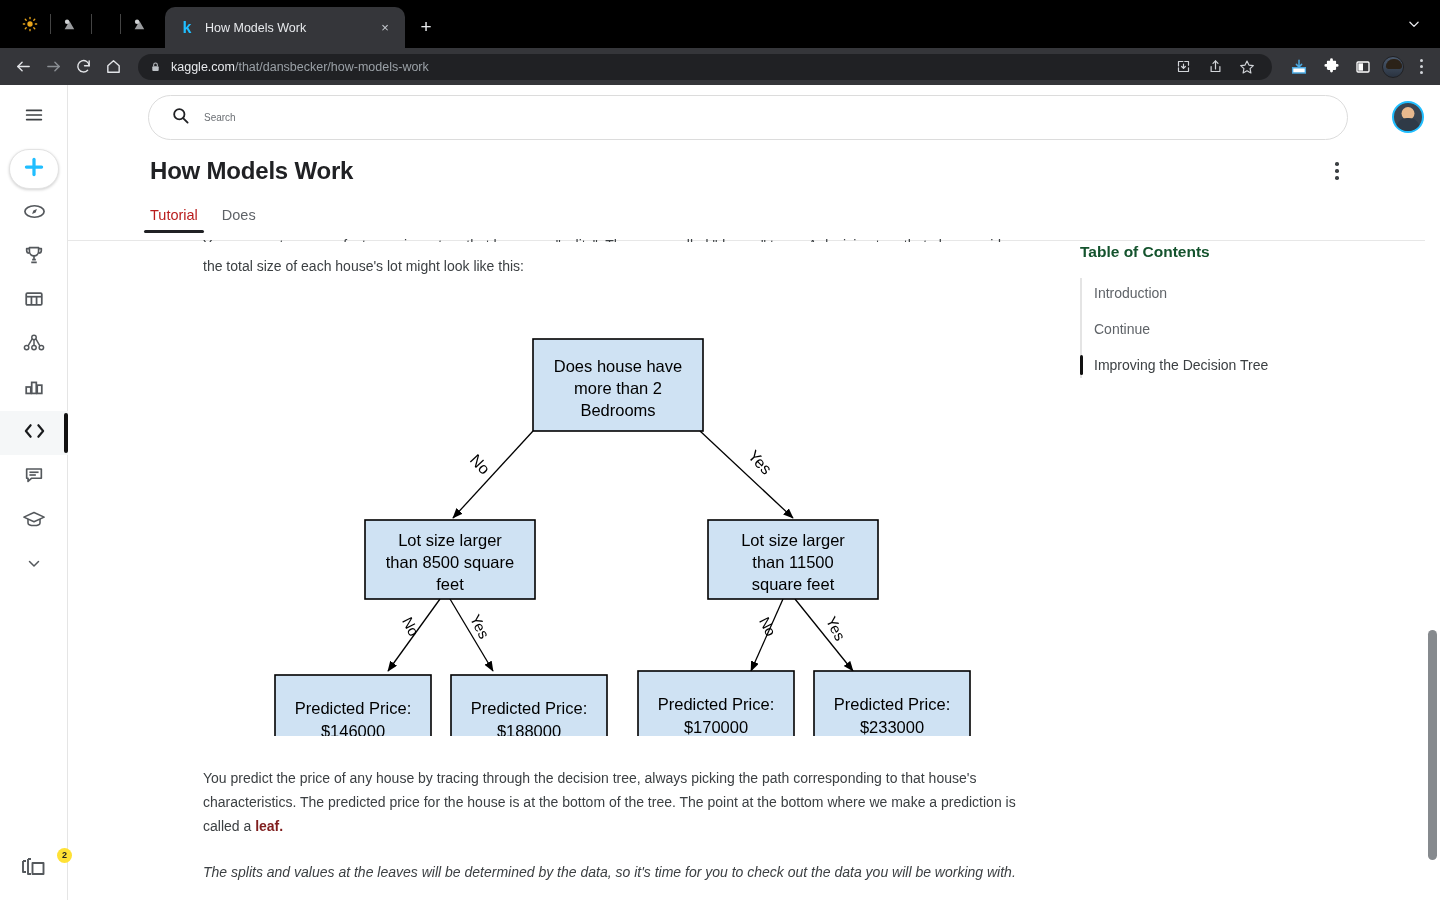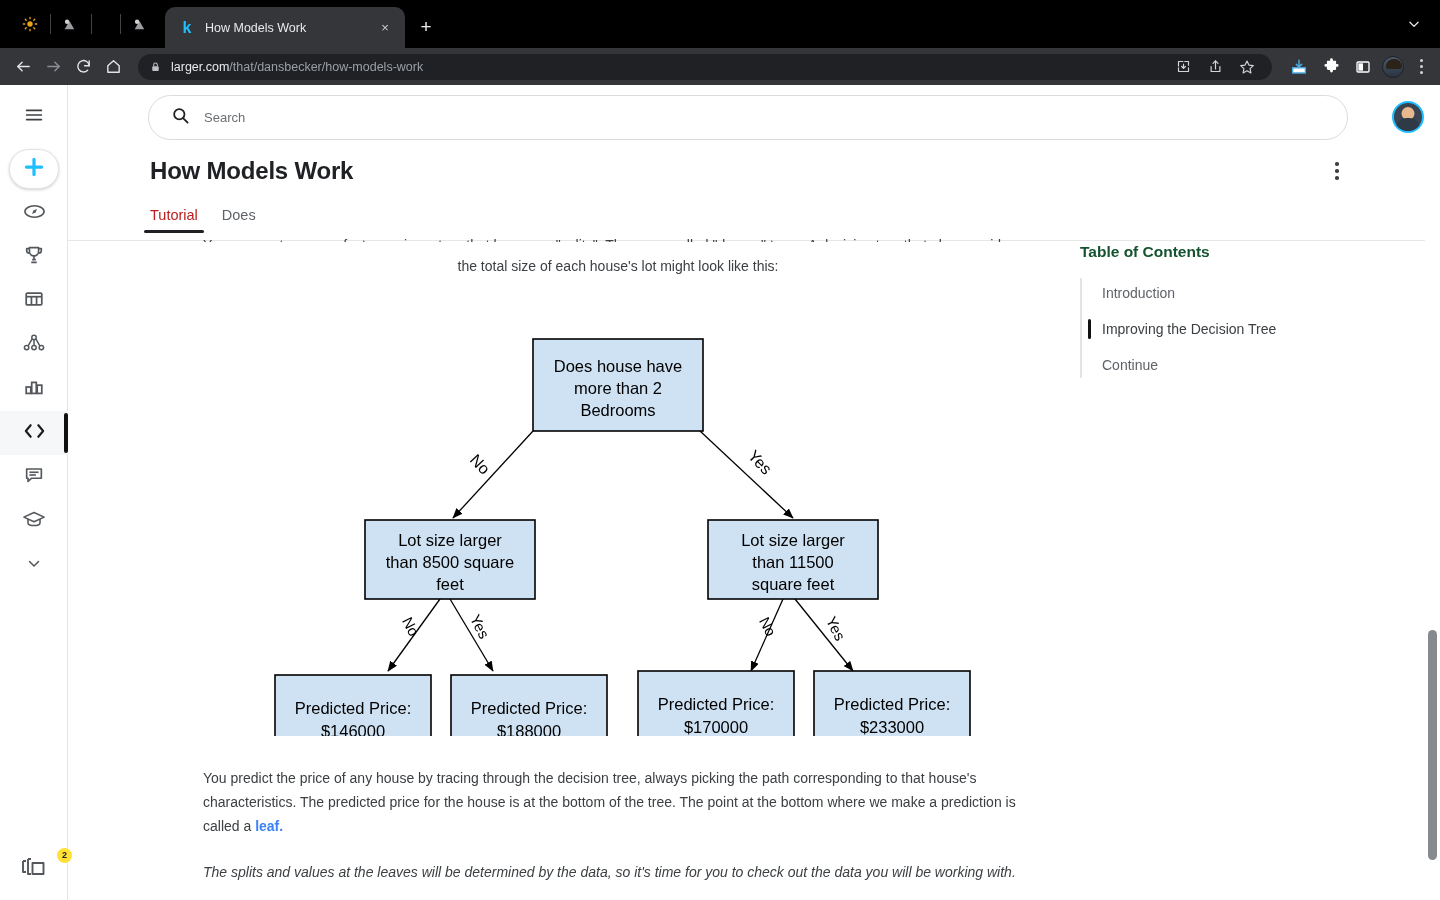--- a/index.html
+++ b/index.html
@@ -92,21 +92,21 @@
   }
 
   
   .content{ position:absolute; left:68px; top:0; width:1372px; height:815px; overflow:hidden; }
 
   .searchrow{ position:absolute; left:80px; top:10px; width:1200px; height:45px; display:flex; align-items:center; }
   .searchbox{
     width:1200px; height:45px; border:1px solid #dcdcdc; border-radius:24px; background:#fff;
     display:flex; align-items:center; gap:14px; padding:0 22px;
   }
-  .search-ph{ font-size:13px; color:#6b6f74; }
+  .search-ph{ font-size:10px; color:#6b6f74; }
 
   .hdr-avatar{
     position:absolute; left:1324px; top:16px; width:32px; height:32px; border-radius:50%;
     border:2px solid #20BEFF; overflow:hidden; background:#3a4450; position:absolute;
   }
   .hdr-avatar:before{ content:""; position:absolute; left:50%; top:4px; transform:translateX(-50%);
     width:13px; height:13px; border-radius:50%; background:#e8b98e; }
   .hdr-avatar:after{ content:""; position:absolute; left:50%; top:15px; transform:translateX(-50%);
     width:24px; height:16px; border-radius:11px 11px 0 0; background:#2f3a47; }
 
@@ -118,28 +118,28 @@
 
   .tabs{ position:absolute; left:82px; top:122px; display:flex; gap:24px; align-items:flex-end; }
   .tab-item{ font-size:14.5px; color:#5f6368; padding-bottom:10px; position:relative; }
   .tab-item.active{ color:#b91c1c; }
   .tab-item.active:after{ content:""; position:absolute; left:-6px; right:-6px; bottom:0; height:3px; background:#202124; border-radius:2px;}
   .tabs-rule{ position:absolute; left:0; top:155px; width:1372px; height:1px; background:#e7e7e7; }
 
   
   .article{ position:absolute; left:135px; top:145px; width:830px; }
   .para{ font-size:14px; line-height:24px; color:#3c4043; margin:0 0 18px 0; }
-  .para b{ font-weight:700; color:#3b82f6; }
+  .para b{ font-weight:700; color:#7f1d1d; }
   .clip-top{ position:absolute; left:135px; top:148px; width:830px; height:9px; overflow:hidden; }
   .clip-top .para{ margin:0; }
 
   
   .toc{ position:absolute; left:1012px; top:158px; width:330px; }
   .toc-title{ font-size:15.5px; font-weight:700; color:#14532d; margin-bottom:14px; }
-  .toc-list{ position:relative; padding-left:22px; }
+  .toc-list{ position:relative; padding-left:14px; }
   .toc-list:before{ content:""; position:absolute; left:0; top:3px; bottom:5px; width:2px; background:#e4e4e4; }
   .toc-item{ font-size:14px; color:#5f6368; line-height:36px; position:relative; }
   .toc-item.active{ color:#3c4043; }
   .toc-item.active:before{ content:""; position:absolute; left:-14px; top:8px; width:3px; height:20px; background:#111; border-radius:2px;}
 
   
   .diagram{ position:absolute; left:195px; top:140px; width:820px; height:440px; }
   .diagram svg{ display:block; }
 
   
@@ -216,21 +216,21 @@
     </svg>
   </div>
 
   <div class="omnibox">
     <span class="omni-lock">
       <svg width="11" height="12" viewBox="0 0 24 24" fill="none" stroke="#bdc1c6" stroke-width="2.2">
         <rect x="5" y="10.5" width="14" height="10" rx="2" fill="#bdc1c6" stroke="none"></rect>
         <path d="M8 10.5V7.5a4 4 0 0 1 8 0v3"></path>
       </svg>
     </span>
-    <span class="omni-url"><b>larger.com</b><span>/that/dansbecker/how-models-work</span></span>
+    <span class="omni-url"><b>kaggle.com</b><span>/that/dansbecker/how-models-work</span></span>
     <span class="omni-actions">
       <span class="tb-ico">
         <svg width="15" height="15" viewBox="0 0 24 24" fill="none" stroke="#d2d5d9" stroke-width="1.9" stroke-linecap="round" stroke-linejoin="round">
           <path d="M4 4h7M4 4v7"></path>
             <path d="M14 4h6v6"></path>
             <path d="M20 14v5a1 1 0 0 1-1 1H5a1 1 0 0 1-1-1v-5"></path>
             <path d="M12 8v7M9 12l3 3 3-3"></path>
         </svg>
       </span>
       <span class="tb-ico">
@@ -429,21 +429,21 @@
       <div class="tab-item active">Tutorial</div>
       <div class="tab-item">Does</div>
     </div>
     <div class="tabs-rule"></div>
 
     <div class="clip-top">
       <p class="para">You can capture more factors using a tree that has more "splits". These are called "deeper" trees. A decision tree that also considers</p>
     </div>
 
     <div class="article">
-      <p class="para" style="margin-top:24px;text-align:center;">the total size of each house's lot might look like this:</p>
+      <p class="para" style="margin-top:24px;">the total size of each house's lot might look like this:</p>
 
       <div class="diagram" style="position:relative; left:0; top:0; width:830px; height:440px; margin-top:6px;">
         <svg width="830" height="440" viewBox="0 0 830 440">
           <defs>
             <marker id="arw" markerWidth="9" markerHeight="9" refX="7.4" refY="3.2" orient="auto">
               <path d="M0,0 L8,3.2 L0,6.4 z" fill="#000"></path>
             </marker>
           </defs>
 
           <line x1="330" y1="135" x2="250" y2="222" stroke="#000" stroke-width="1.3" marker-end="url(#arw)"></line>
@@ -511,22 +511,22 @@
       <p class="para" style="margin-top:30px;"><span>You predict the price of any house by tracing through the decision tree, always picking the path corresponding to that house's characteristics. The predicted price for the house is at the bottom of the tree. The point at the bottom where we make a prediction is called a </span><b>leaf.</b></p>
 
       <p class="para" style="margin-top:22px;font-style:italic;">The splits and values at the leaves will be determined by the data, so it's time for you to check out the data you will be working with.</p>
 
     </div>
 
     <div class="toc">
       <div class="toc-title">Table of Contents</div>
       <div class="toc-list">
         <div class="toc-item">Introduction</div>
+        <div class="toc-item">Continue</div>
         <div class="toc-item active">Improving the Decision Tree</div>
-        <div class="toc-item">Continue</div>
       </div>
     </div>
 
     <div class="scrollbar-track">
       <div class="scrollbar-thumb"></div>
     </div>
 
   </div>
 </div>
 

